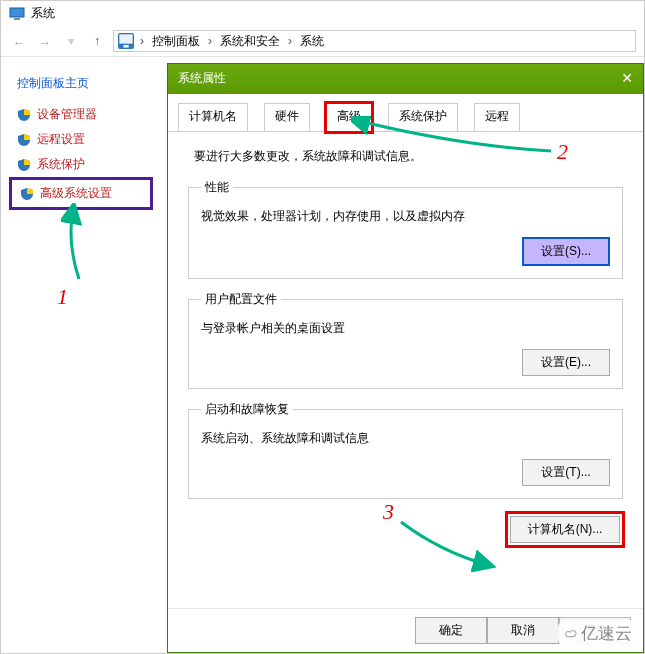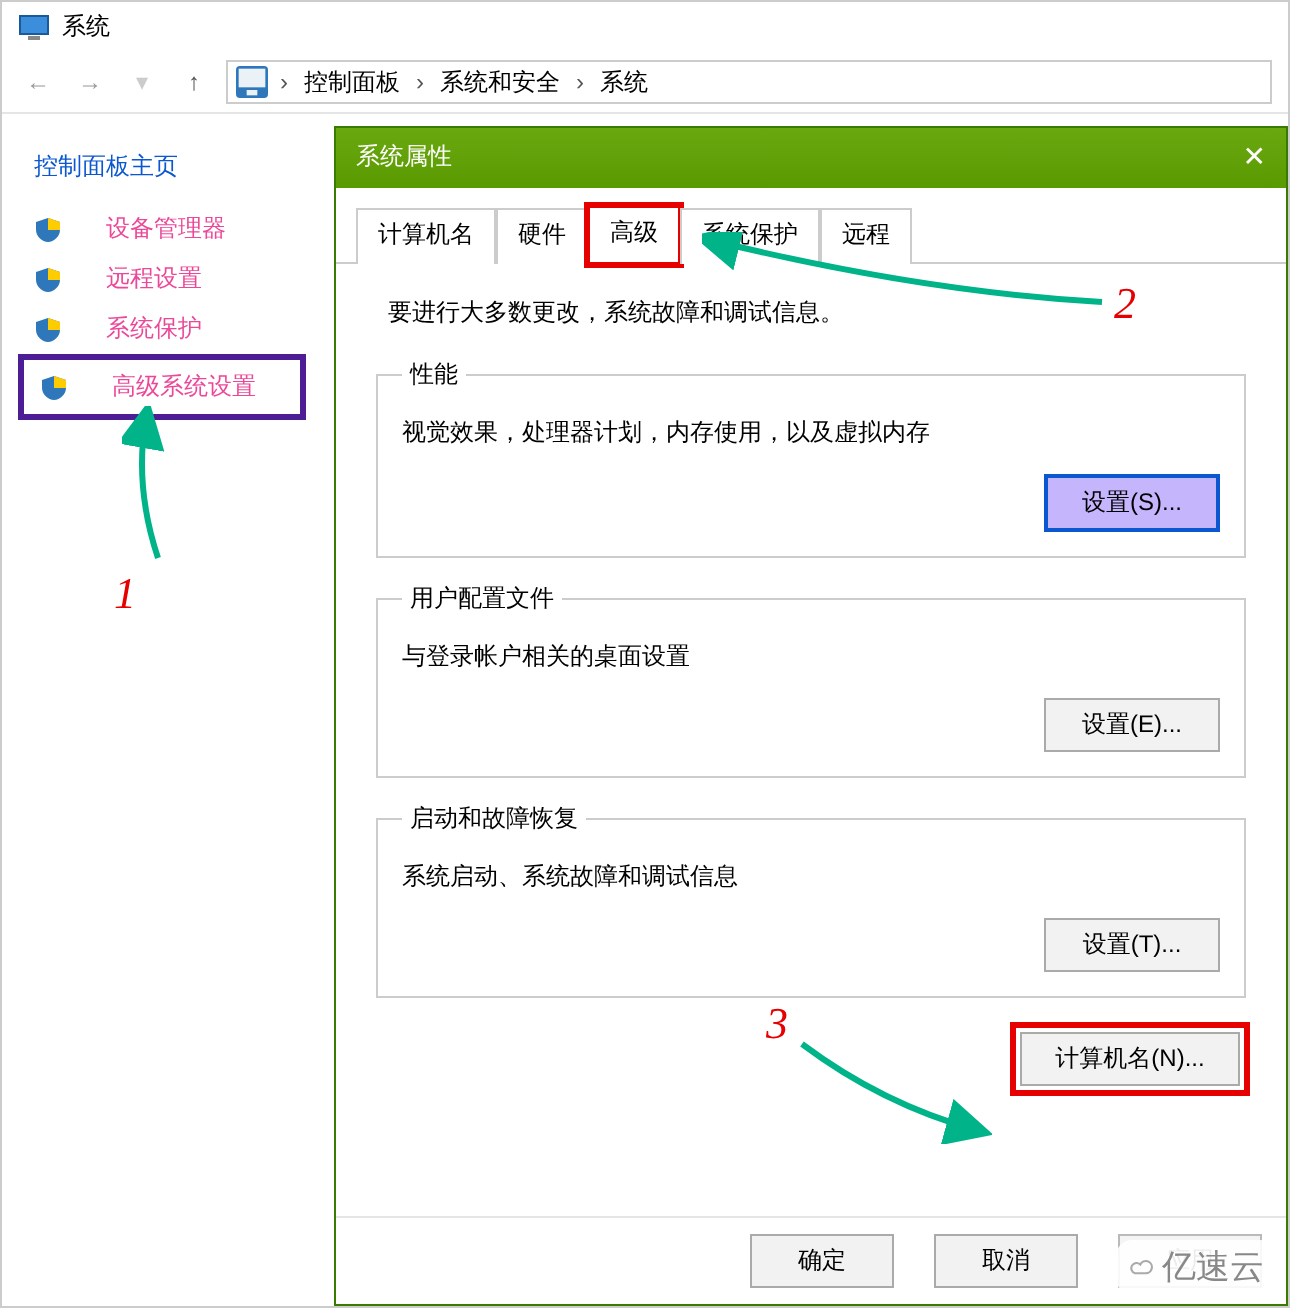--- a/index.html
+++ b/index.html
@@ -72,23 +72,23 @@
     width: 160px;
     padding: 8px 10px;
   }
   .cp-title {
     color: #0b57d0;
     padding: 6px 0 10px 6px;
   }
   .cp-item {
     display: flex;
     align-items: center;
-    gap: 22px;
+    gap: 6px;
     padding: 4px 6px;
-    color: #ec4899;
+    color: #b91c1c;
   }
   .shield-icon {
     width: 14px; height: 14px;
     position: relative;
   }
   .shield-icon svg { width: 14px; height: 14px; }
   .highlight-box {
     border: 3px solid #4c1d95;
     padding: 1px 2px;
     margin-left: -2px;
@@ -114,24 +114,24 @@
     align-items: flex-start;
     justify-content: space-between;
     padding: 6px 10px;
     height: 30px;
   }
   .close-x {
     font-size: 14px;
   }
   .tab-strip {
     display: flex;
-    align-items: center;
+    align-items: flex-start;
     padding: 8px 10px 0 10px;
     border-bottom: 1px solid #ccc;
-    gap: 0;
+    gap: 16px;
   }
   .tab {
     padding: 4px 10px 6px 10px;
     border: 1px solid #ccc;
     border-bottom: none;
     background: #fff;
     margin-right: 0px;
     position: relative;
     top: 1px;
     color: #000;
@@ -182,21 +182,21 @@
     background: #c4b5fd;
   }
   .env-btn-wrap {
     border: 3px solid #e60000;
     display: inline-block;
     padding: 2px;
   }
   .dialog-footer {
     display: flex;
     justify-content: flex-end;
-    gap: 20px;
+    gap: 0;
     padding: 8px 12px;
     border-top: 1px solid #e5e5e5;
   }
   .dialog-footer .win-btn { min-width: 72px; }
   .dialog-footer .apply { opacity: 0.8; }
   
   .annot-num {
     position: absolute;
     color: #e60000;
     font-size: 22px;

